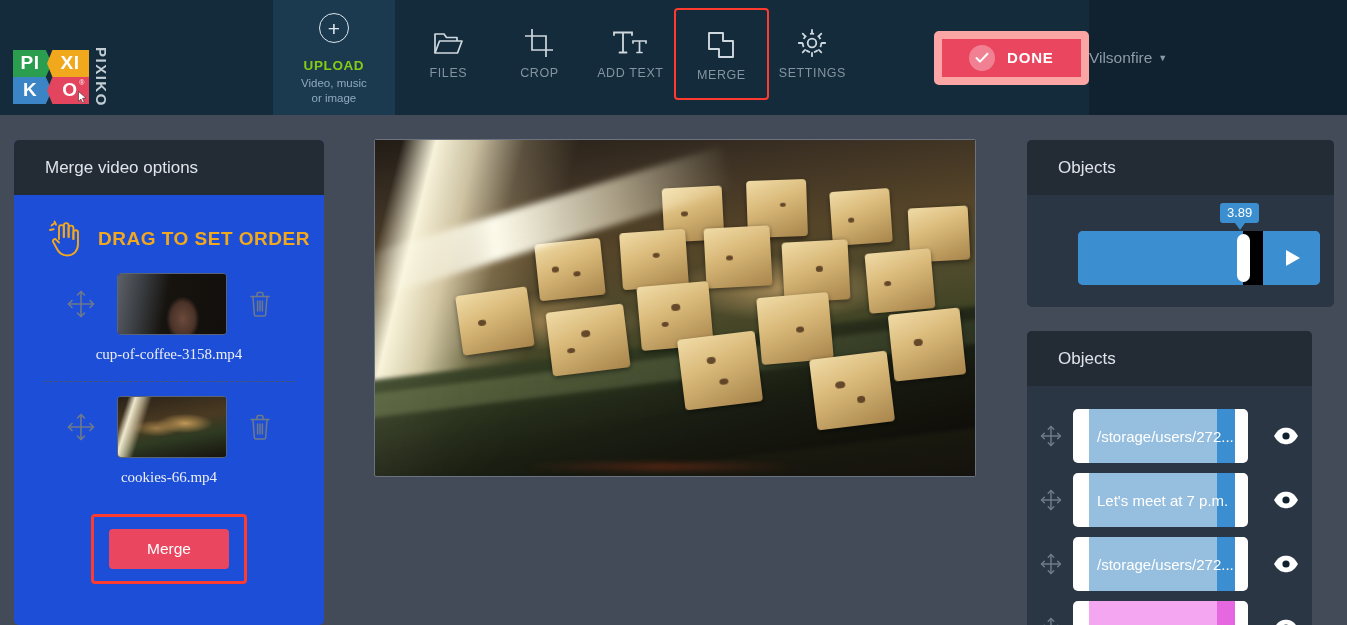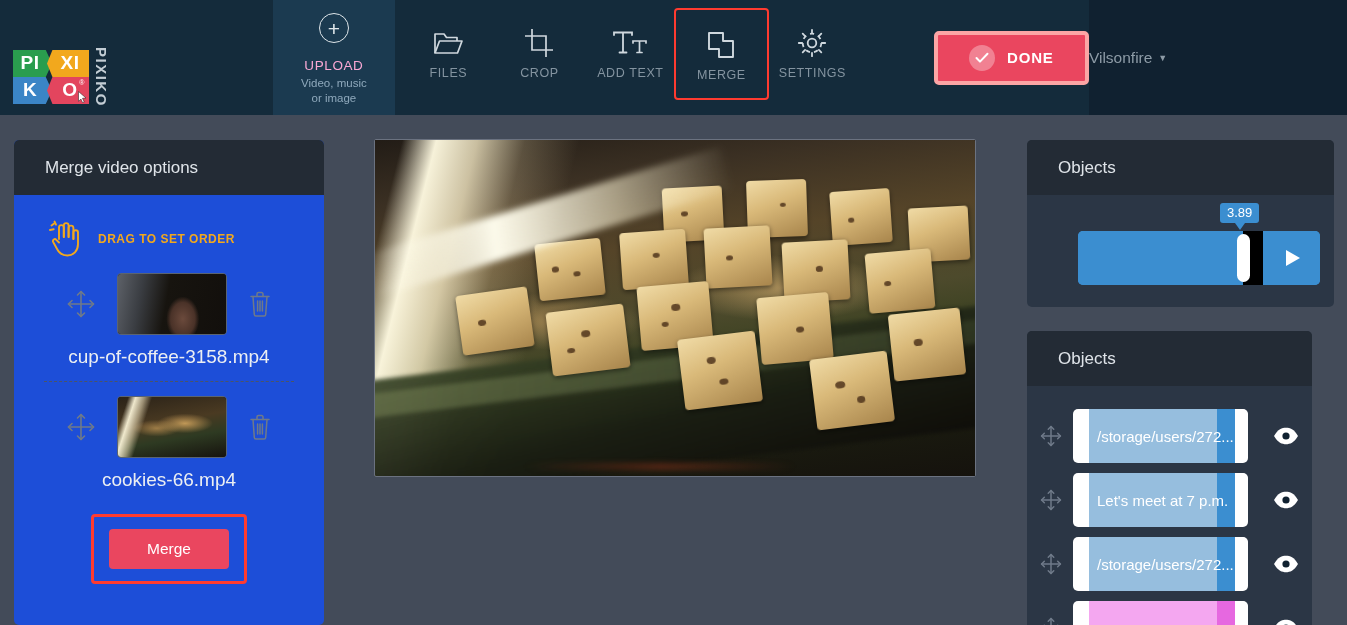--- a/index.html
+++ b/index.html
@@ -48,39 +48,39 @@
     width: 123px; background: #1b3a50;
     display: flex; flex-direction: column; align-items: center;
     justify-content: center; cursor: pointer; padding-top: 4px;
   }
   .plus-circle {
     width: 30px; height: 30px; border: 1.6px solid #dfe6ea; border-radius: 50%;
     display: flex; align-items: center; justify-content: center;
     color: #dfe6ea; font-size: 21px; line-height: 1; font-weight: 300;
     margin-bottom: 7px;
   }
-  .upload-title { color: #f9a8d4; font-size: 13.5px; font-weight: normal; letter-spacing: 0.6px; margin-top: 8px; }
+  .upload-title { color: #84cc16; font-size: 13.5px; font-weight: bold; letter-spacing: 0.6px; margin-top: 8px; }
   .upload-sub { color: #8fa9bc; font-size: 11.5px; text-align: center; line-height: 15px; margin-top: 3px; }
 
   .tools { display: flex; align-items: flex-start; padding-top: 14px; padding-left: 8px; gap: 0; }
   .tool {
     width: 91px; height: 80px; display: flex; flex-direction: column;
     align-items: center; justify-content: flex-start; cursor: pointer;
     padding-top: 12px; position: relative;
   }
   .tool .ic { height: 34px; display: flex; align-items: center; justify-content: center; }
   .tool .tlabel {
     color: #8494a0; font-size: 12.5px; letter-spacing: 0.6px; margin-top: 6px;
   }
   .tool.sel { outline: 2.5px solid #ff3b30; border-radius: 2px; height: 88px; margin-top: -4px; padding-top: 18px; }
 
   .done-zone { flex: 1; display: flex; align-items: center; padding-left: 56px; }
   .done-btn {
     width: 155px; height: 54px; border-radius: 5px;
-    background: #ea465f; border: 4px solid #fca5a5;
+    background: #ea465f; border: 8px solid #fca5a5;
     display: flex; align-items: center; justify-content: center; gap: 12px;
     cursor: pointer;
     margin-left: 20px;
   }
   .done-check {
     width: 26px; height: 26px; border-radius: 50%; background: rgba(255,255,255,0.32);
     display: flex; align-items: center; justify-content: center;
   }
   .done-label { color: #fff; font-size: 15px; font-weight: bold; letter-spacing: 0.8px; }
 
@@ -96,32 +96,32 @@
     position: absolute; left: 14px; top: 140px; width: 310px; height: 485px;
     background: #1d4ed8; border-radius: 5px; overflow: hidden;
   }
   .panel-head {
     height: 55px; background: #232b35; display: flex; align-items: center;
     padding-left: 31px;
   }
   .panel-title { color: #dfe4e9; font-size: 17px; }
   .drag-order { display: flex; align-items: center; padding: 24px 0 0 31px; }
   .hand-ic { width: 40px; height: 40px; }
-  .drag-text { color: #f2a81d; font-size: 12px; font-weight: bold; letter-spacing: 0.5px; margin-left: 13px; }
+  .drag-text { color: #f2a81d; font-size: 19px; font-weight: bold; letter-spacing: 0.5px; margin-left: 13px; }
 
   .vid-item { position: relative; height: 118px; }
   .vid-row { display: flex; align-items: center; justify-content: center; padding-top: 14px; }
   .move-ic { width: 28px; height: 28px; }
   .thumb {
     width: 110px; height: 62px; border-radius: 4px; margin: 0 22px;
     border: 1.5px solid #5a6472; overflow: hidden; position: relative;
   }
   .trash-ic { width: 22px; height: 26px; cursor: pointer; }
   .vid-name {
-    text-align: center; color: #eceff2; font-size: 19px; margin-top: 11px;
+    text-align: center; color: #eceff2; font-size: 15px; margin-top: 11px; font-family: Liberation Serif, serif;
   }
   .divider {
     margin: 4px 30px 0 30px; border-top: 1.5px dashed #4a5566; height: 0;
   }
 
   .merge-wrap {
     margin: 14px auto 0 auto; width: 156px; height: 70px;
     border: 3px solid #ff3b30; border-radius: 4px;
     display: flex; align-items: center; justify-content: center;
   }

